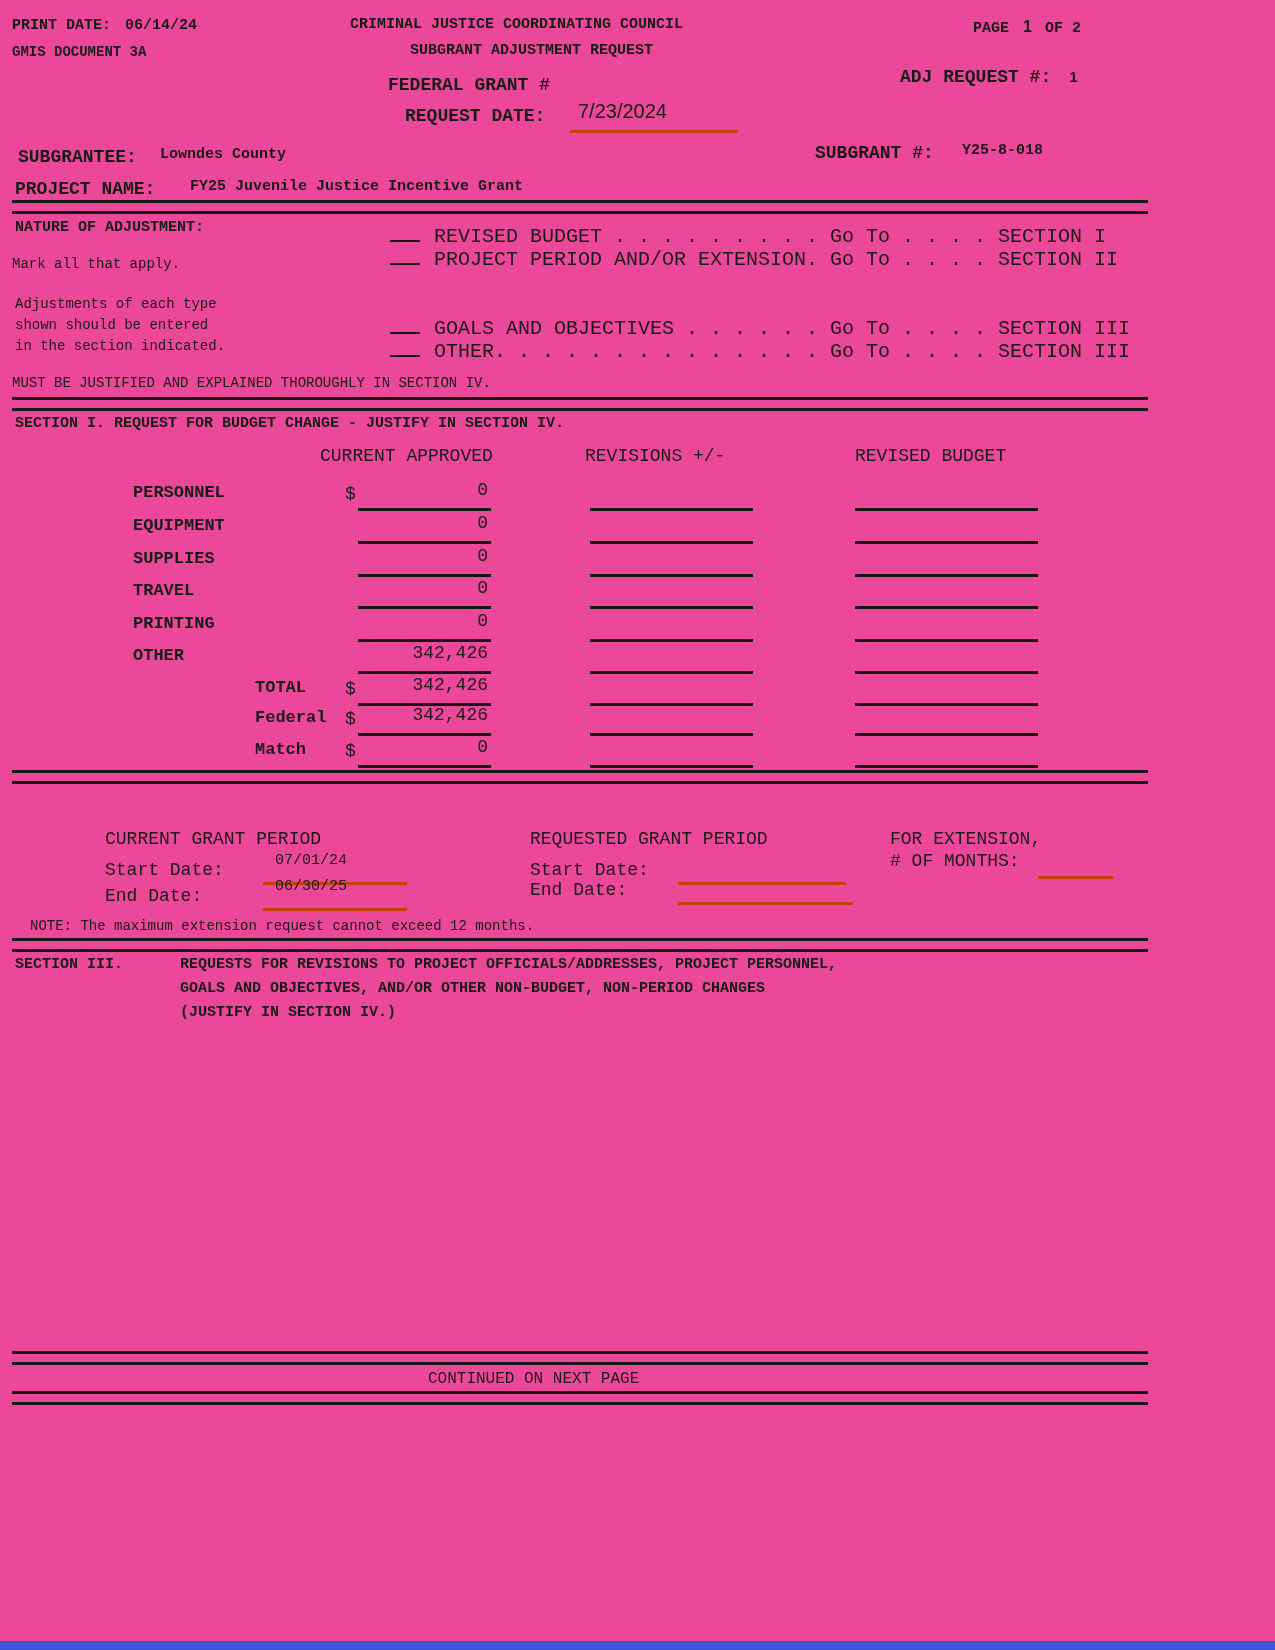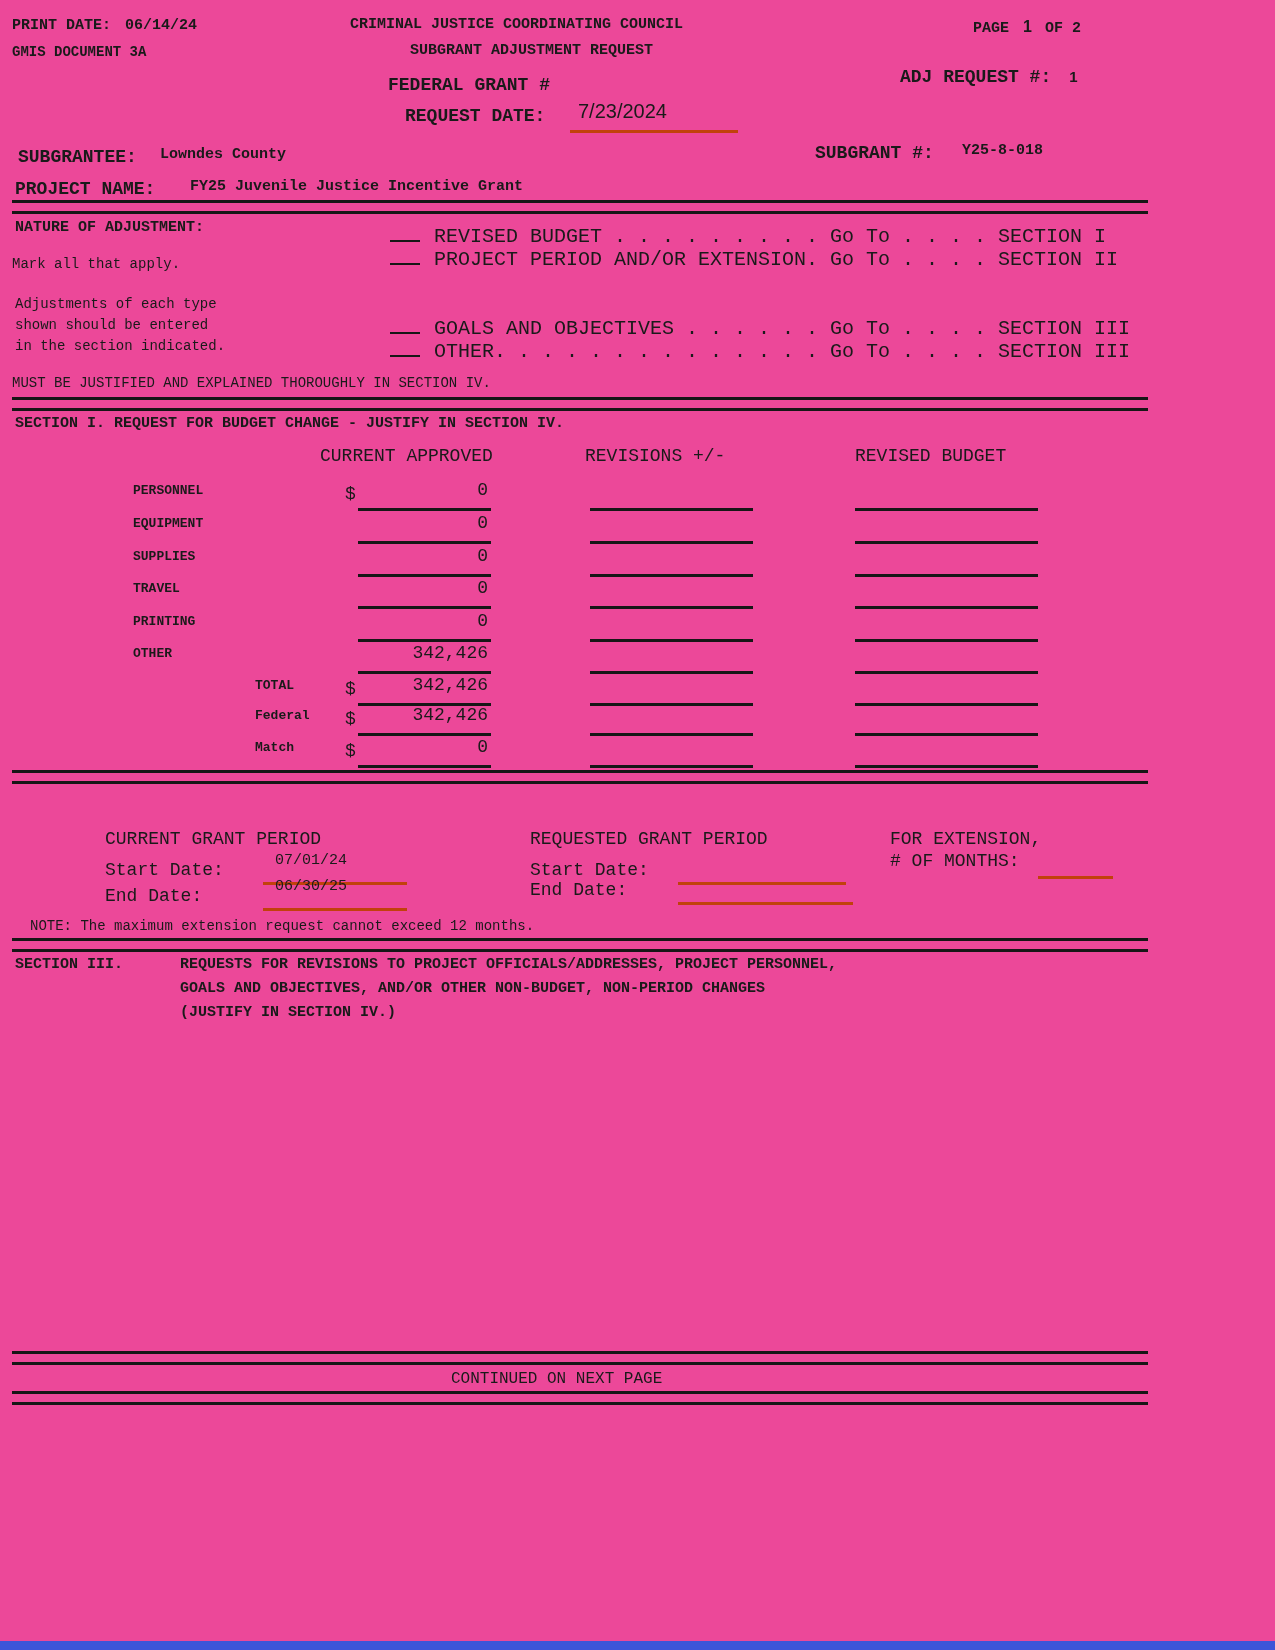--- a/index.html
+++ b/index.html
@@ -2,27 +2,27 @@
 <html><head>
 <meta charset="utf-8">
 <style>
   html,body{margin:0;padding:0;}
   body{width:1275px;height:1650px;background:#ffffff;
        font-family:"Liberation Mono","DejaVu Sans Mono",monospace;color:#1a1a1a;}
   .page{position:relative;width:1275px;height:1650px;overflow:hidden;background:#ec4899;}
   .abs{position:absolute;white-space:nowrap;}
   .pre{white-space:pre;}
   .b{font-weight:bold;} .fs14{font-size:14px;} .fs15{font-size:15px;}
-  .fs16{font-size:16px;margin-left:23px;} .fs18{font-size:18px;} .fs19{font-size:15px;} .fs20{font-size:20px;}
+  .fs16{font-size:16px;} .fs18{font-size:18px;} .fs19{font-size:15px;} .fs20{font-size:20px;}
   .sans{font-family:"Liberation Sans","DejaVu Sans",sans-serif;}
   .rule{position:absolute;left:12px;width:1136px;height:8px;
         border-top:3px solid #161616;border-bottom:3px solid #161616;}
   .fieldbox{position:absolute;border-bottom:3px solid #c2410c;height:30px;}
   .budget-row{position:absolute;left:0;width:1160px;height:29px;}
-  .row-label{position:absolute;top:3px;font-weight:bold;font-size:13px;white-space:nowrap;}
+  .row-label{position:absolute;top:3px;font-weight:bold;font-size:17px;white-space:nowrap;}
   .row-dollar{position:absolute;left:345px;top:4px;font-size:18px;}
   .cellline{position:absolute;top:0;height:28px;border-bottom:3px solid #161616;
             font-size:18px;text-align:right;padding-right:3px;}
   .cu{left:358px;width:130px;} .rv{left:590px;width:160px;} .rb{left:855px;width:180px;}
   .checkrow{position:absolute;height:23px;}
   .checkblank{display:inline-block;width:30px;height:20px;border-bottom:2px solid #161616;}
   .checktext{font-size:20px;margin-left:14px;}
   .bottom-bar{position:absolute;left:0;top:1641px;width:1275px;height:9px;background:#3d55d8;}
 </style>
 </head>

